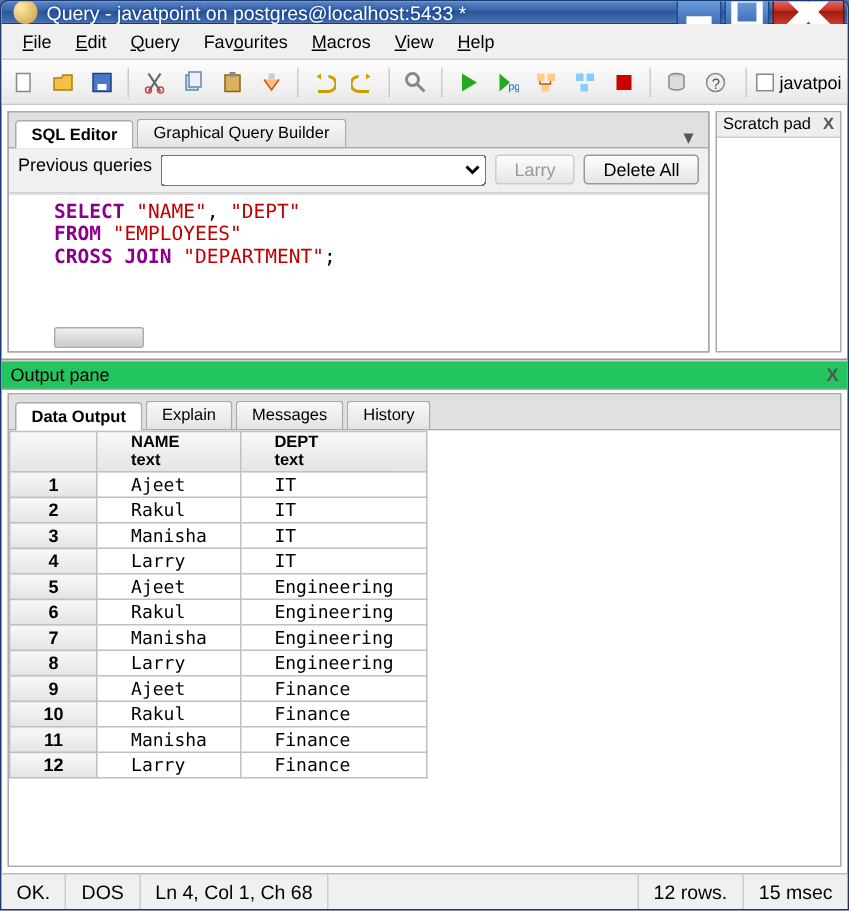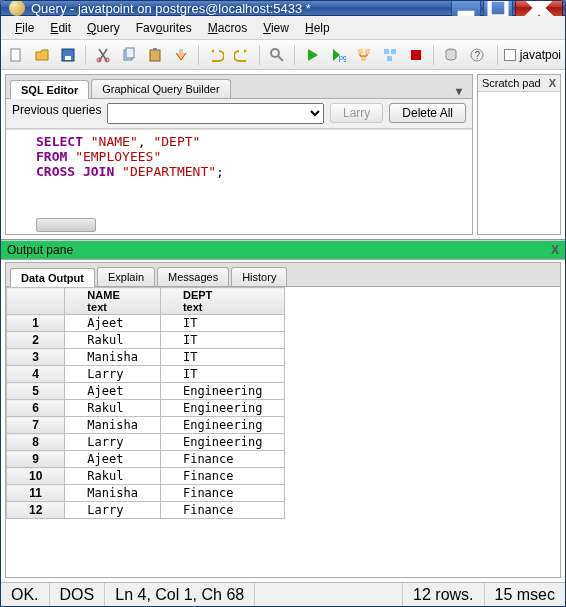--- a/index.html
+++ b/index.html
@@ -219,21 +219,21 @@
     text-align:center;
     font-weight:bold;
     font-family:"Segoe UI", sans-serif;
     width:40px;
   }
   .statusbar {
     height:24px;
     border-top:1px solid #bbb;
     background:#f0f0f0;
     display:flex; align-items:center;
-    font-size:16px;
+    font-size:13px;
   }
   .statusbar .cell {
     padding:0 10px;
     border-right:1px solid #ccc;
     height:100%;
     display:flex; align-items:center;
   }
   .statusbar .spacer { flex:1; border-right:1px solid #ccc; height:100%;}
 </style>
 </head>

